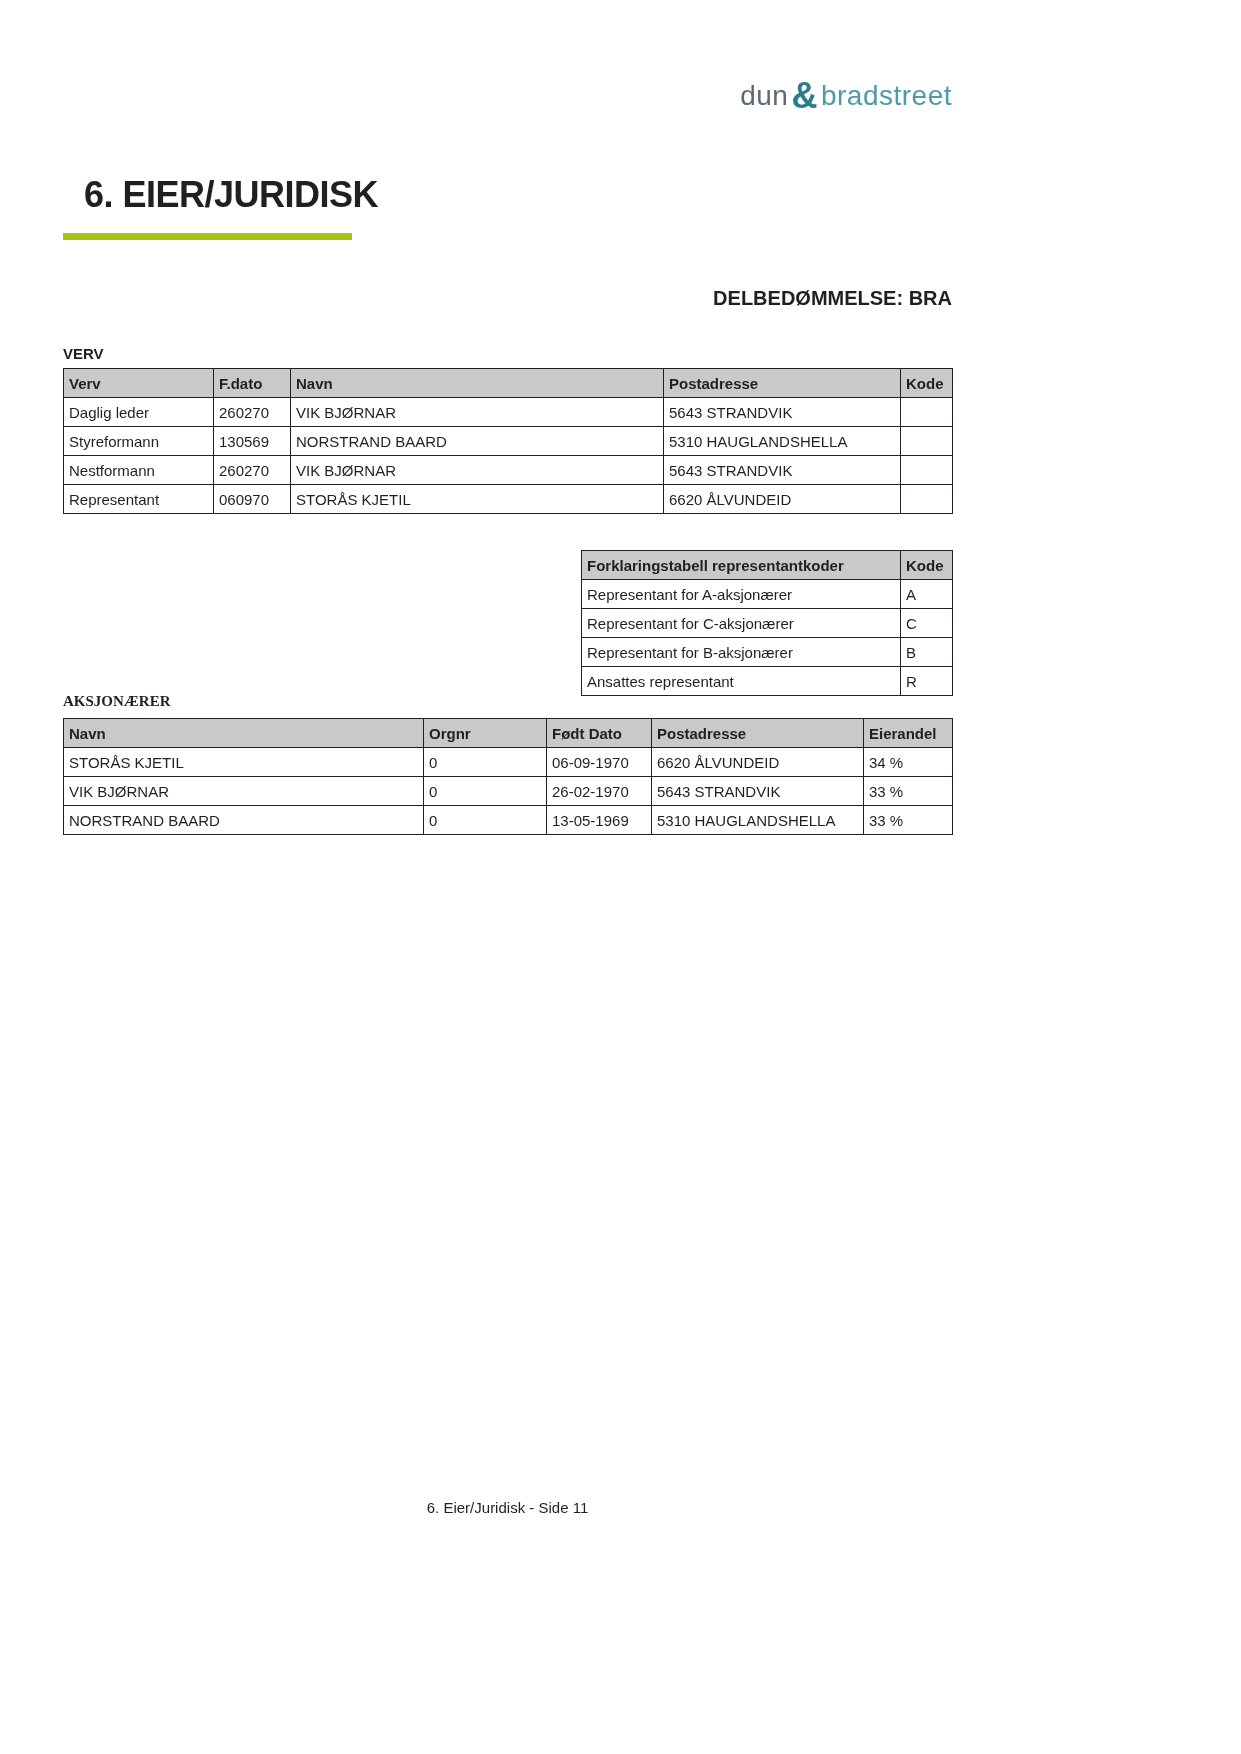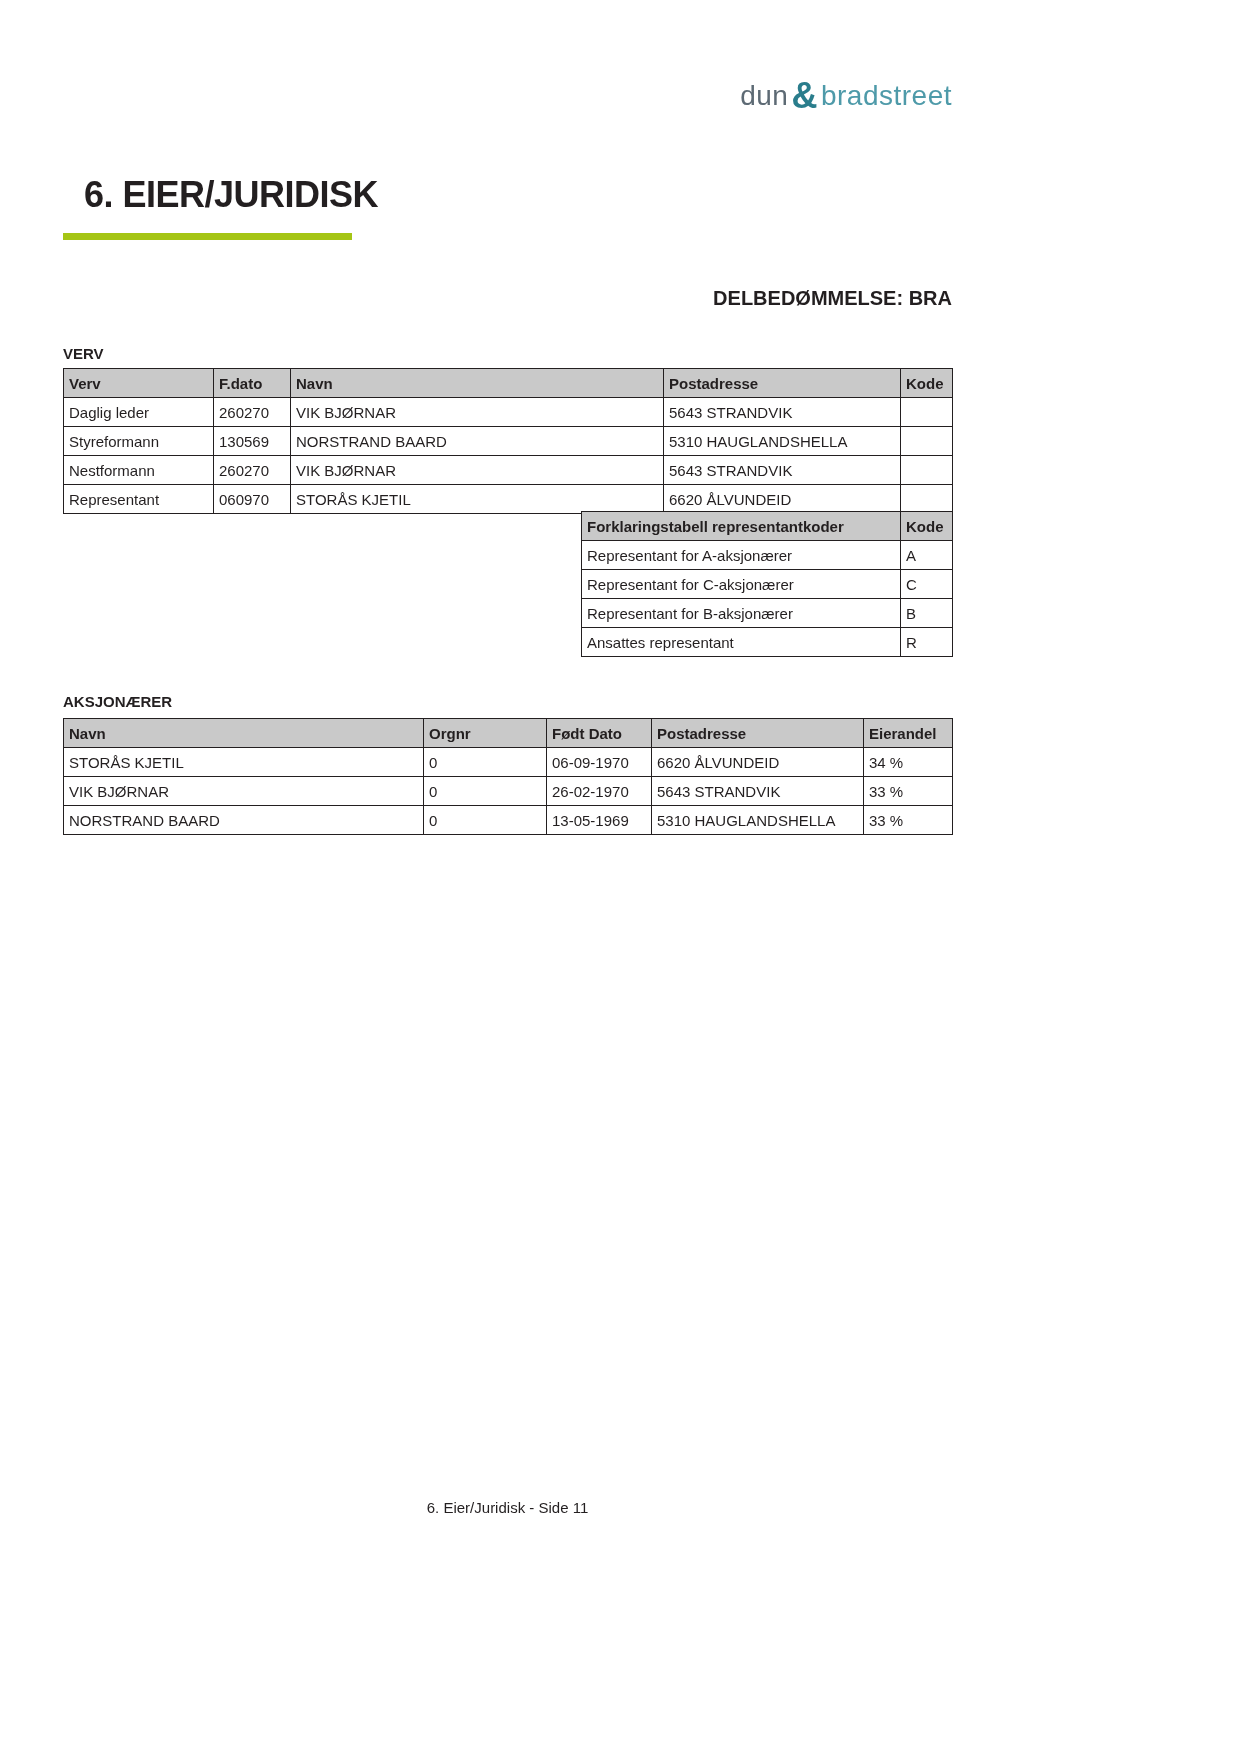--- a/index.html
+++ b/index.html
@@ -64,21 +64,21 @@
   }
 
   
   .section-label {
     position: absolute;
     left: 63px;
     font-size: 15px;
     font-weight: bold;
   }
   .verv-label { top: 345px; }
-  .aksj-label { top: 693px; }
+  .aksj-label { top: 693px; font-family: Liberation Serif, serif; }
 
   
   table.tbl {
     position: absolute;
     border-collapse: collapse;
     table-layout: fixed;
     font-size: 15px;
   }
   .tbl th, .tbl td {
     border: 1px solid #231f20;
@@ -88,21 +88,21 @@
     white-space: nowrap;
     text-align: left;
     vertical-align: middle;
     font-weight: normal;
   }
   .tbl th {
     background: #c9c9c9;
     font-weight: bold;
   }
   .verv-table { left: 63px; top: 368px; width: 889px; }
-  .forklaring-table { left: 581px; top: 511px; width: 371px; }
+  .forklaring-table { left: 581px; top: 550px; width: 371px; }
   .aksj-table { left: 63px; top: 718px; width: 889px; }
 
   
   .footer {
     position: absolute;
     left: 63px;
     top: 1499px;
     width: 889px;
     text-align: center;
     font-size: 15px;

